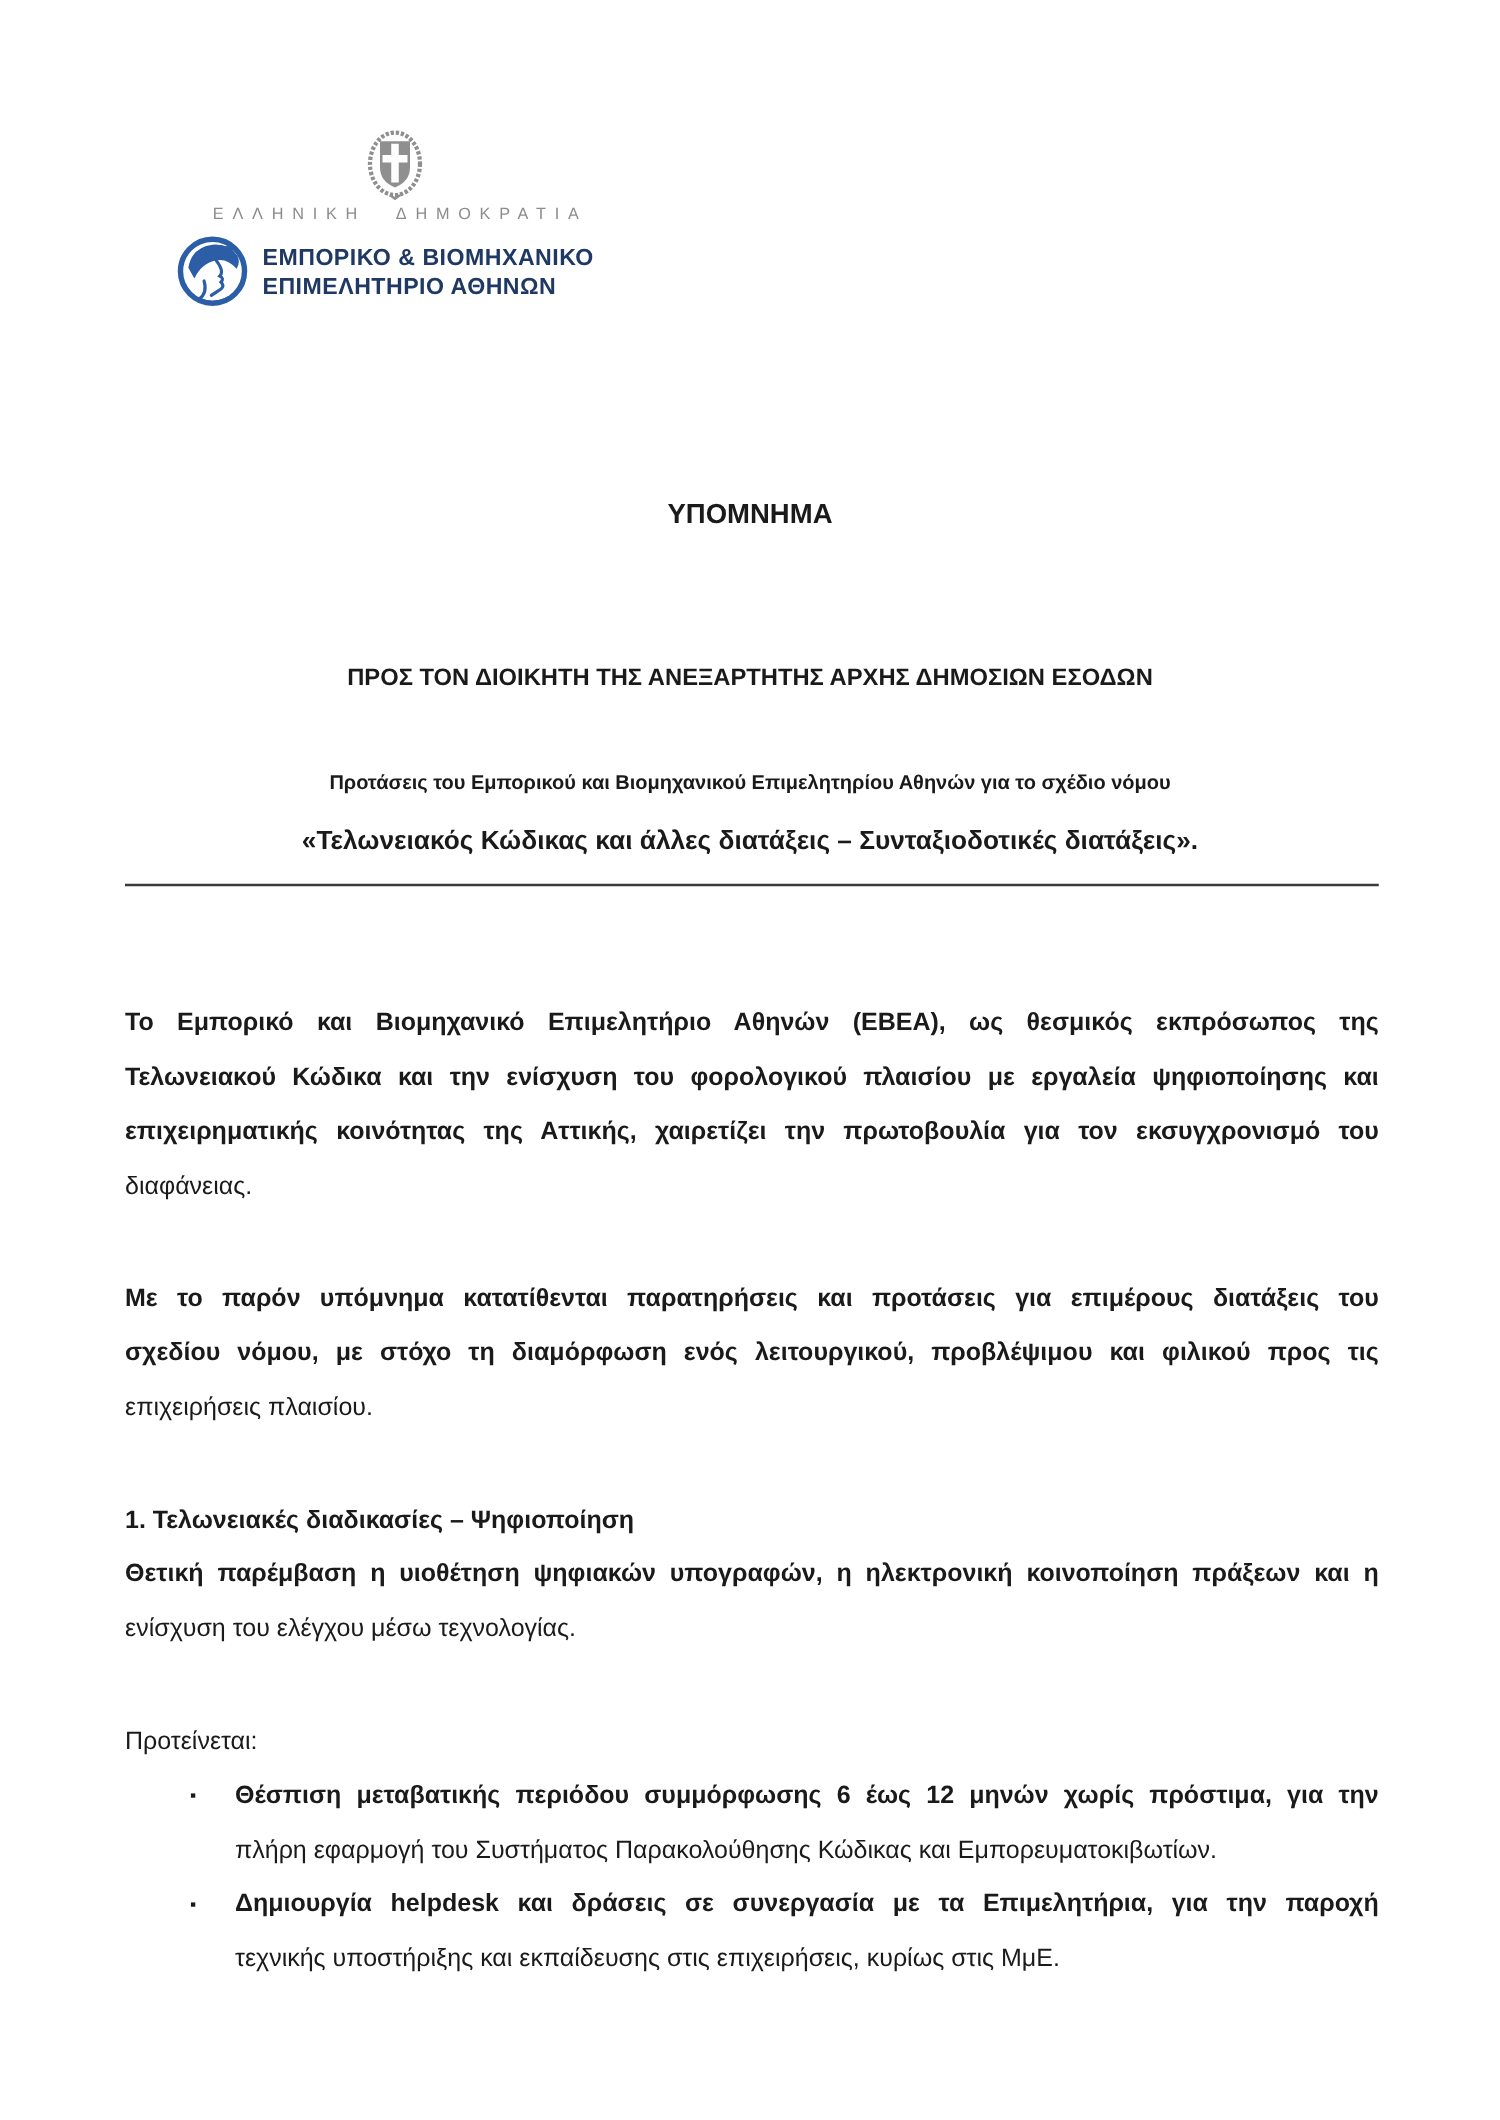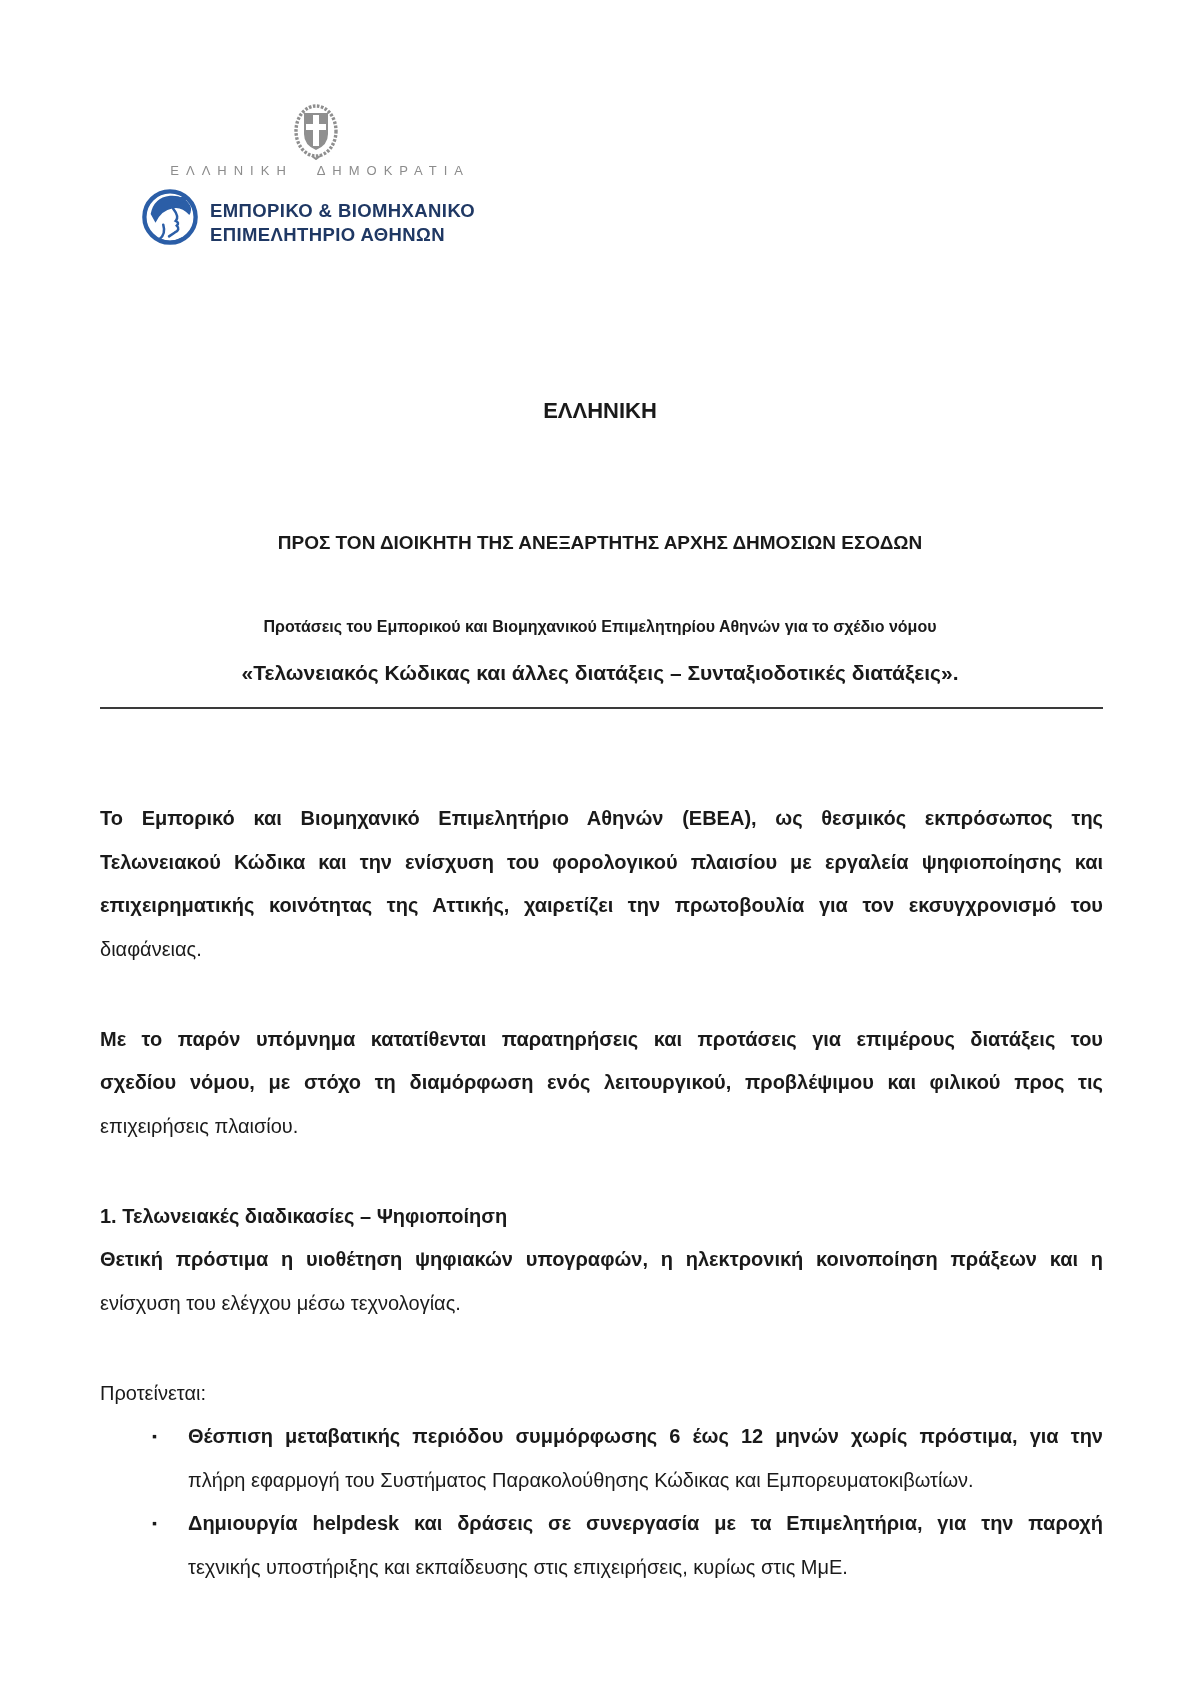--- a/index.html
+++ b/index.html
@@ -27,21 +27,21 @@
     letter-spacing: 7px;
     word-spacing: 14px;
     color: #8c8c8c;
     white-space: nowrap;
     text-align: right;
   }
   .org-row {
     position: absolute;
     left: 141px; top: 188px;
     display: flex;
-    align-items: flex-end;
+    align-items: center;
   }
   .org-logo { width: 58px; height: 58px; flex: 0 0 auto; }
   .org-name {
     margin-left: 11px;
     font-size: 18.5px;
     font-weight: bold;
     color: #1f3864;
     line-height: 23.5px;
     letter-spacing: 0.4px;
     white-space: nowrap;
@@ -118,21 +118,21 @@
       <path d="M33 21 q7 9 3 13 q4 2 1 5 q4 4 -2 7 l-6 4" fill="none" stroke="#2b5ea7" stroke-width="2.6" stroke-linecap="round"></path>
       <path d="M23 38 q3 10 -4 15" fill="none" stroke="#2b5ea7" stroke-width="2.6" stroke-linecap="round"></path>
       <path d="M19 53 q12 6 24 -1" fill="none" stroke="#2b5ea7" stroke-width="2.4" stroke-linecap="round"></path>
     </svg>
     <div class="org-name">
       <div>ΕΜΠΟΡΙΚΟ &amp; ΒΙΟΜΗΧΑΝΙΚΟ</div>
       <div>ΕΠΙΜΕΛΗΤΗΡΙΟ ΑΘΗΝΩΝ</div>
     </div>
   </div>
 
-  <div class="center-line memo-title">ΕΛΛΗΝΙΚΗ</div>
+  <div class="center-line memo-title">ΥΠΟΜΝΗΜΑ</div>
   <div class="center-line recipient-1">ΠΡΟΣ ΤΟΝ ΔΙΟΙΚΗΤΗ ΤΗΣ ΑΝΕΞΑΡΤΗΤΗΣ ΑΡΧΗΣ ΔΗΜΟΣΙΩΝ ΕΣΟΔΩΝ</div>
   <div class="center-line subject-0">Προτάσεις του Εμπορικού και Βιομηχανικού Επιμελητηρίου Αθηνών για το σχέδιο νόμου</div>
   <div class="center-line subject-1">«Τελωνειακός Κώδικας και άλλες διατάξεις – Συνταξιοδοτικές διατάξεις».</div>
   <hr class="title-rule">
 
   <div class="doc-body">
 
     <div class="para">
       <div class="jl">Το Εμπορικό και Βιομηχανικό Επιμελητήριο Αθηνών (ΕΒΕΑ), ως θεσμικός εκπρόσωπος της</div>
       <div class="jl">Τελωνειακού Κώδικα και την ενίσχυση του φορολογικού πλαισίου με εργαλεία ψηφιοποίησης και</div>
@@ -142,21 +142,21 @@
 
     <div class="para">
       <div class="jl">Με το παρόν υπόμνημα κατατίθενται παρατηρήσεις και προτάσεις για επιμέρους διατάξεις του</div>
       <div class="jl">σχεδίου νόμου, με στόχο τη διαμόρφωση ενός λειτουργικού, προβλέψιμου και φιλικού προς τις</div>
       <div class="jll">επιχειρήσεις πλαισίου.</div>
     </div>
 
     <h2 class="section-heading">1. Τελωνειακές διαδικασίες – Ψηφιοποίηση</h2>
 
     <div class="para proposal-label">
-      <div class="jl">Θετική πρόστιμα η υιοθέτηση ψηφιακών υπογραφών, η ηλεκτρονική κοινοποίηση πράξεων και η</div>
+      <div class="jl">Θετική παρέμβαση η υιοθέτηση ψηφιακών υπογραφών, η ηλεκτρονική κοινοποίηση πράξεων και η</div>
       <div class="jll">ενίσχυση του ελέγχου μέσω τεχνολογίας.</div>
     </div>
 
     <div class="para proposal-label">Προτείνεται:</div>
 
     <ul class="bullet-list">
       <li class="bullet-item">
         <span class="bullet-marker">▪</span>
         <div class="jl">Θέσπιση μεταβατικής περιόδου συμμόρφωσης 6 έως 12 μηνών χωρίς πρόστιμα, για την</div>
         <div class="jll">πλήρη εφαρμογή του Συστήματος Παρακολούθησης Κώδικας και Εμπορευματοκιβωτίων.</div>

